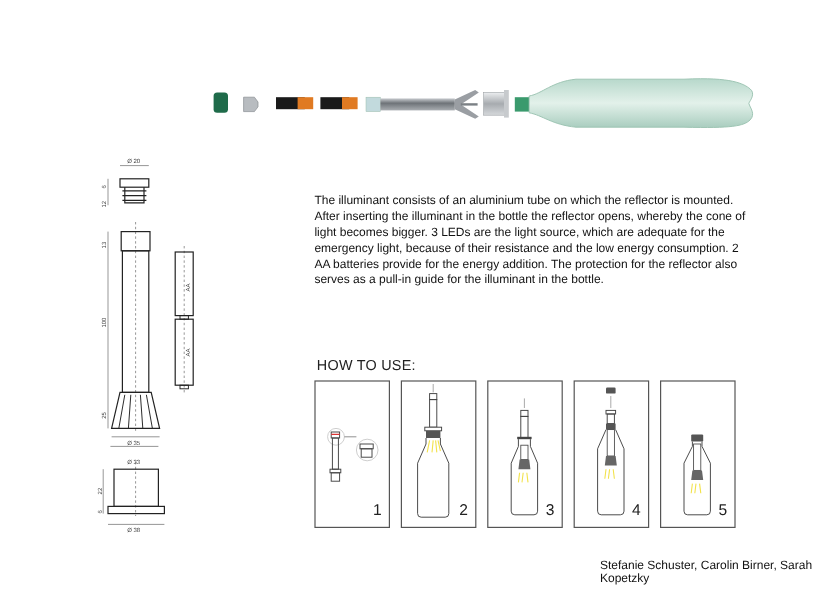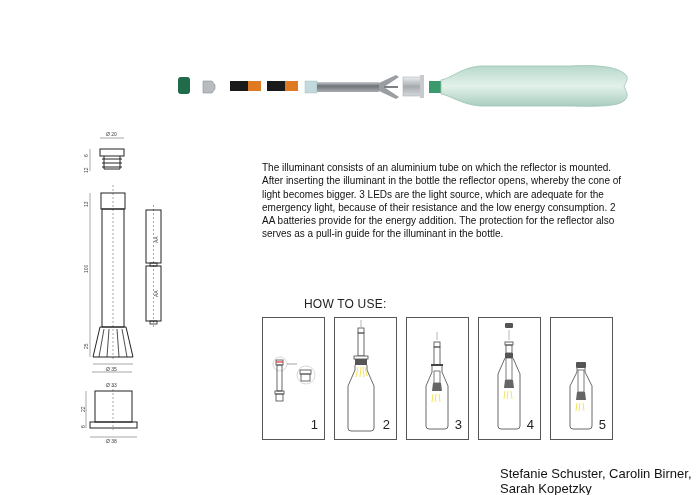--- a/index.html
+++ b/index.html
@@ -1,25 +1,25 @@
 <!DOCTYPE html>
 <html><head>
 <meta charset="utf-8">
 <style>
   html, body { margin:0; padding:0; background:#ffffff; }
   body { width:700px; height:495px; position:relative; overflow:hidden; font-family:"Liberation Sans", sans-serif; color:#111; }
   .abs { position:absolute; }
   #photo { left:170px; top:50px; width:530px; height:75px; }
   #drawing { left:78px; top:125px; width:110px; height:320px; }
   #desc { left:262px; top:161px; width:360px; font-size:10px; line-height:13.3px; color:#111; }
-  #howto-title { left:264px; top:297px; font-size:12px; letter-spacing:0.2px; color:#222;margin-left:40px; }
+  #howto-title { left:264px; top:297px; font-size:12px; letter-spacing:0.2px; color:#222; }
   .panel { position:absolute; top:317px; width:63px; height:123px; border:1px solid #555; box-sizing:border-box; background:#fff; }
   .panel svg { position:absolute; left:0; top:0; }
   .panel .num { position:absolute; right:6px; bottom:7px; font-size:13px; color:#222; }
-  #credits { left:500px; top:466px; font-size:13px; color:#111; }
+  #credits { left:500px; top:466px; font-size:10px; color:#111; }
 </style>
 </head>
 <body>
 
 <div id="photo" class="abs">
   <svg width="530" height="75" viewBox="0 0 530 75">
     <defs>
       <linearGradient id="gTube" x1="0" y1="0" x2="0" y2="1">
         <stop offset="0" stop-color="#c9ccd0"></stop>
           <stop offset="0.4" stop-color="#6e7378"></stop>

